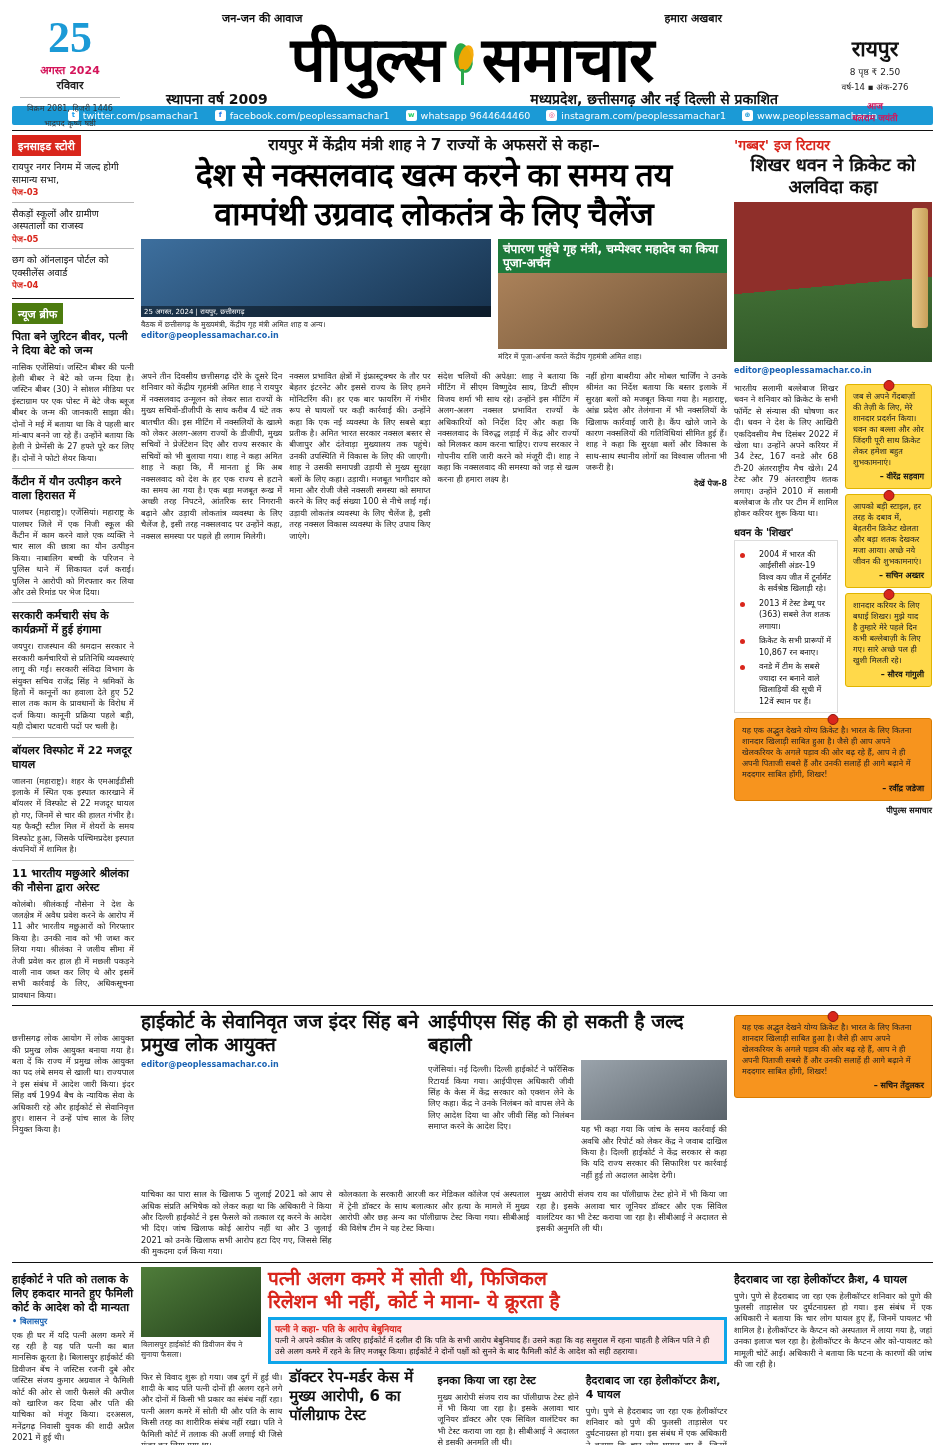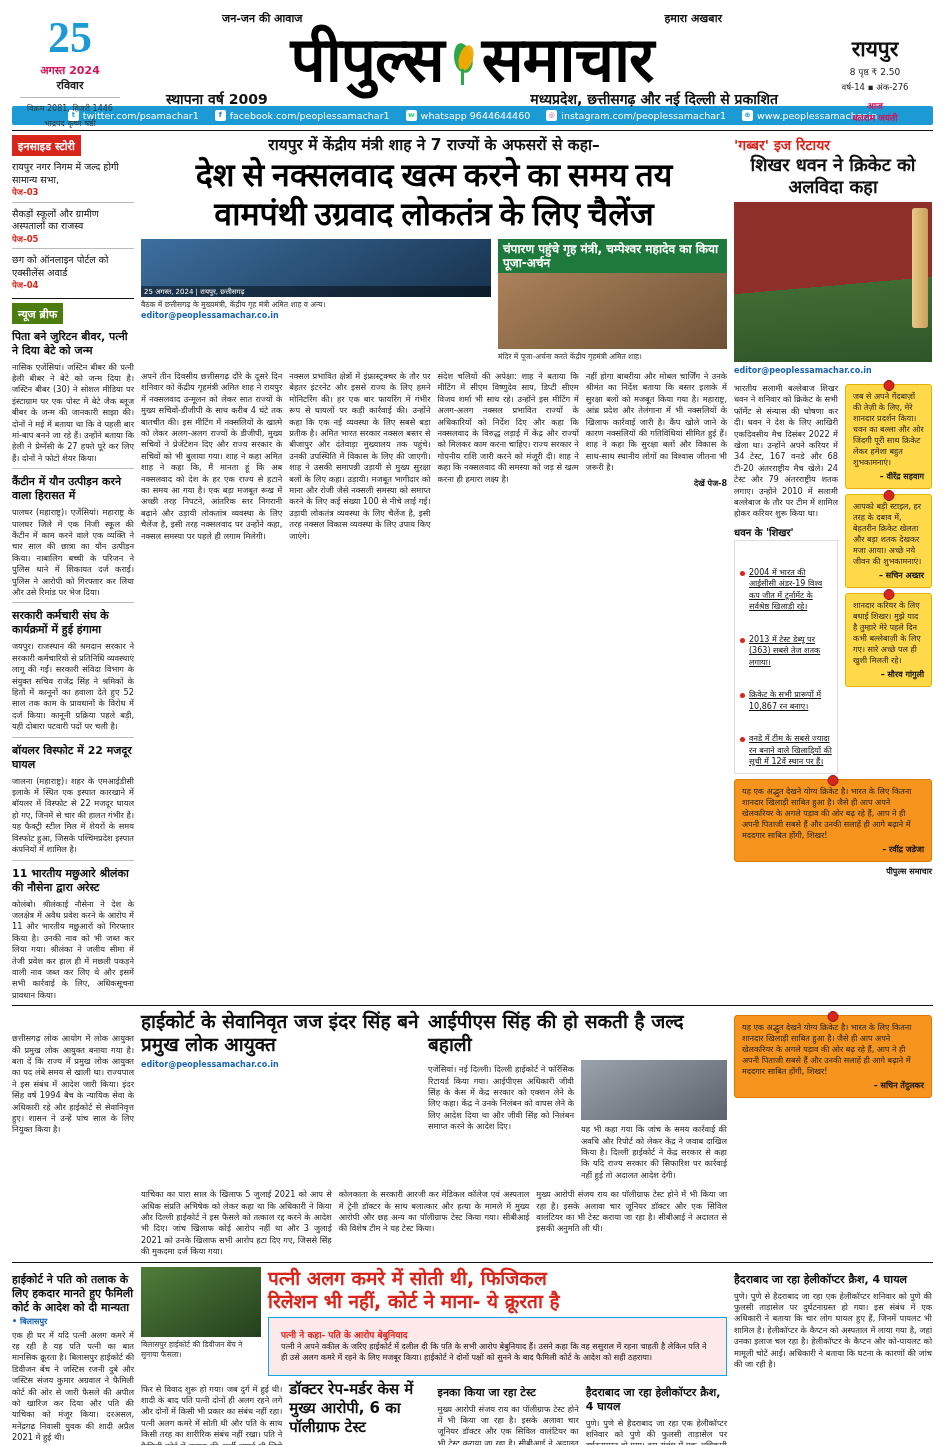--- a/index.html
+++ b/index.html
@@ -81,37 +81,37 @@
   
   .pinkhead{color:#d9261c;font-size:14px;font-weight:bold;text-align:left;}
   .rt-title{font-size:18px;font-weight:bold;line-height:22px;color:#111;text-align:center;}
   .yellowbox{background:#ffd94a;border:1px solid #e0b400;border-radius:3px;padding:6px 7px;font-size:8px;line-height:11px;color:#222;margin-top:5px;position:relative;}
   .orangebox{background:#f7941e;border:1px solid #d97c00;border-radius:3px;padding:6px 7px;font-size:8px;line-height:11px;color:#222;margin-top:5px;position:relative;}
   .pin{position:absolute;left:50%;top:-5px;transform:translateX(-50%);width:9px;height:9px;border-radius:50%;background:#d9261c;border:1px solid #8d1410;}
   .sign{text-align:right;font-size:8px;font-weight:bold;color:#111;margin-top:3px;}
   .bat{position:absolute;right:4px;top:6px;width:16px;height:120px;background:linear-gradient(90deg,#e8c98a,#c9a05a);border-radius:3px;}
 
   .statbox{background:#fff;border:1px solid #ddd;padding:5px;font-size:8px;line-height:11.5px;}
-  .statline{display:flex;gap:4px;margin-top:21px;text-decoration:underline;}
+  .statline{display:flex;gap:14px;margin-top:3px;}
   .dot{width:5px;height:5px;border-radius:50%;background:#d9261c;margin-top:4px;flex:0 0 5px;}
 
   .imgph{background:#8b949c;position:relative;overflow:hidden;}
   .imgph.warm{background:linear-gradient(150deg,#b5895f,#6d5236);}
   .imgph.blue{background:linear-gradient(150deg,#3d6f9e,#17324d);}
   .imgph.green{background:linear-gradient(150deg,#4f7d3a,#24401c);}
   .imgph.grey{background:linear-gradient(150deg,#9aa3ab,#5b646c);}
   .imgph.crick{background:linear-gradient(175deg,#8f2f2a 0%,#8f2f2a 52%,#3f6c33 52%,#2f5527 100%);}
 
   .inner-cap{position:absolute;left:0;right:0;bottom:0;background:rgba(0,0,0,.45);color:#fff;font-size:7px;padding:1px 3px;}
   .ov-head{position:absolute;left:0;top:0;right:0;background:#1e7a3c;color:#fff;font-size:12px;font-weight:bold;padding:3px 5px;line-height:14px;}
 
   .small-red{color:#d9261c;font-weight:bold;font-size:9px;}
   .mt4{margin-top:4px;}
   .mt6{margin-top:6px;}
-  .boxpink{background:#fde8ea;border:1px solid #0ea5e9;padding:12px;font-size:8px;line-height:11px;}
+  .boxpink{background:#fde8ea;border:3px solid #0ea5e9;padding:4px;font-size:8px;line-height:11px;}
 </style>
 </head>
 <body>
 
 <div class="page">
 
   <div class="masthead">
     <div class="date-block">
       <div class="date-big">25</div>
       <div class="date-mon">अगस्त 2024</div>
@@ -233,21 +233,21 @@
         </div>
       </div>
 
       <div class="colC">
         <div class="kicker">रायपुर में केंद्रीय मंत्री शाह ने 7 राज्यों के अफसरों से कहा–</div>
         <div class="mainhead">देश से नक्सलवाद खत्म करने का समय तय</div>
         <div class="mainhead">वामपंथी उग्रवाद लोकतंत्र के लिए चैलेंज</div>
 
         <div class="cols2 mt6">
           <div style="flex:0 0 350px;">
-            <div class="photo imgph blue" style="height:58px;">
+            <div class="photo imgph blue" style="height:78px;">
               <div class="inner-cap">25 अगस्त, 2024 | रायपुर, छत्तीसगढ़</div>
             </div>
             <div class="cap">बैठक में छत्तीसगढ़ के मुख्यमंत्री, केंद्रीय गृह मंत्री अमित शाह व अन्य।</div>
             <div class="byline">editor@peoplessamachar.co.in</div>
           </div>
           <div style="flex:1;">
             <div class="photo imgph warm" style="height:110px;position:relative;">
               <div class="ov-head">चंपारण पहुंचे गृह मंत्री, चम्पेश्वर महादेव का किया पूजा-अर्चन</div>
             </div>
             <div class="cap">मंदिर में पूजा-अर्चना करते केंद्रीय गृहमंत्री अमित शाह।</div>

